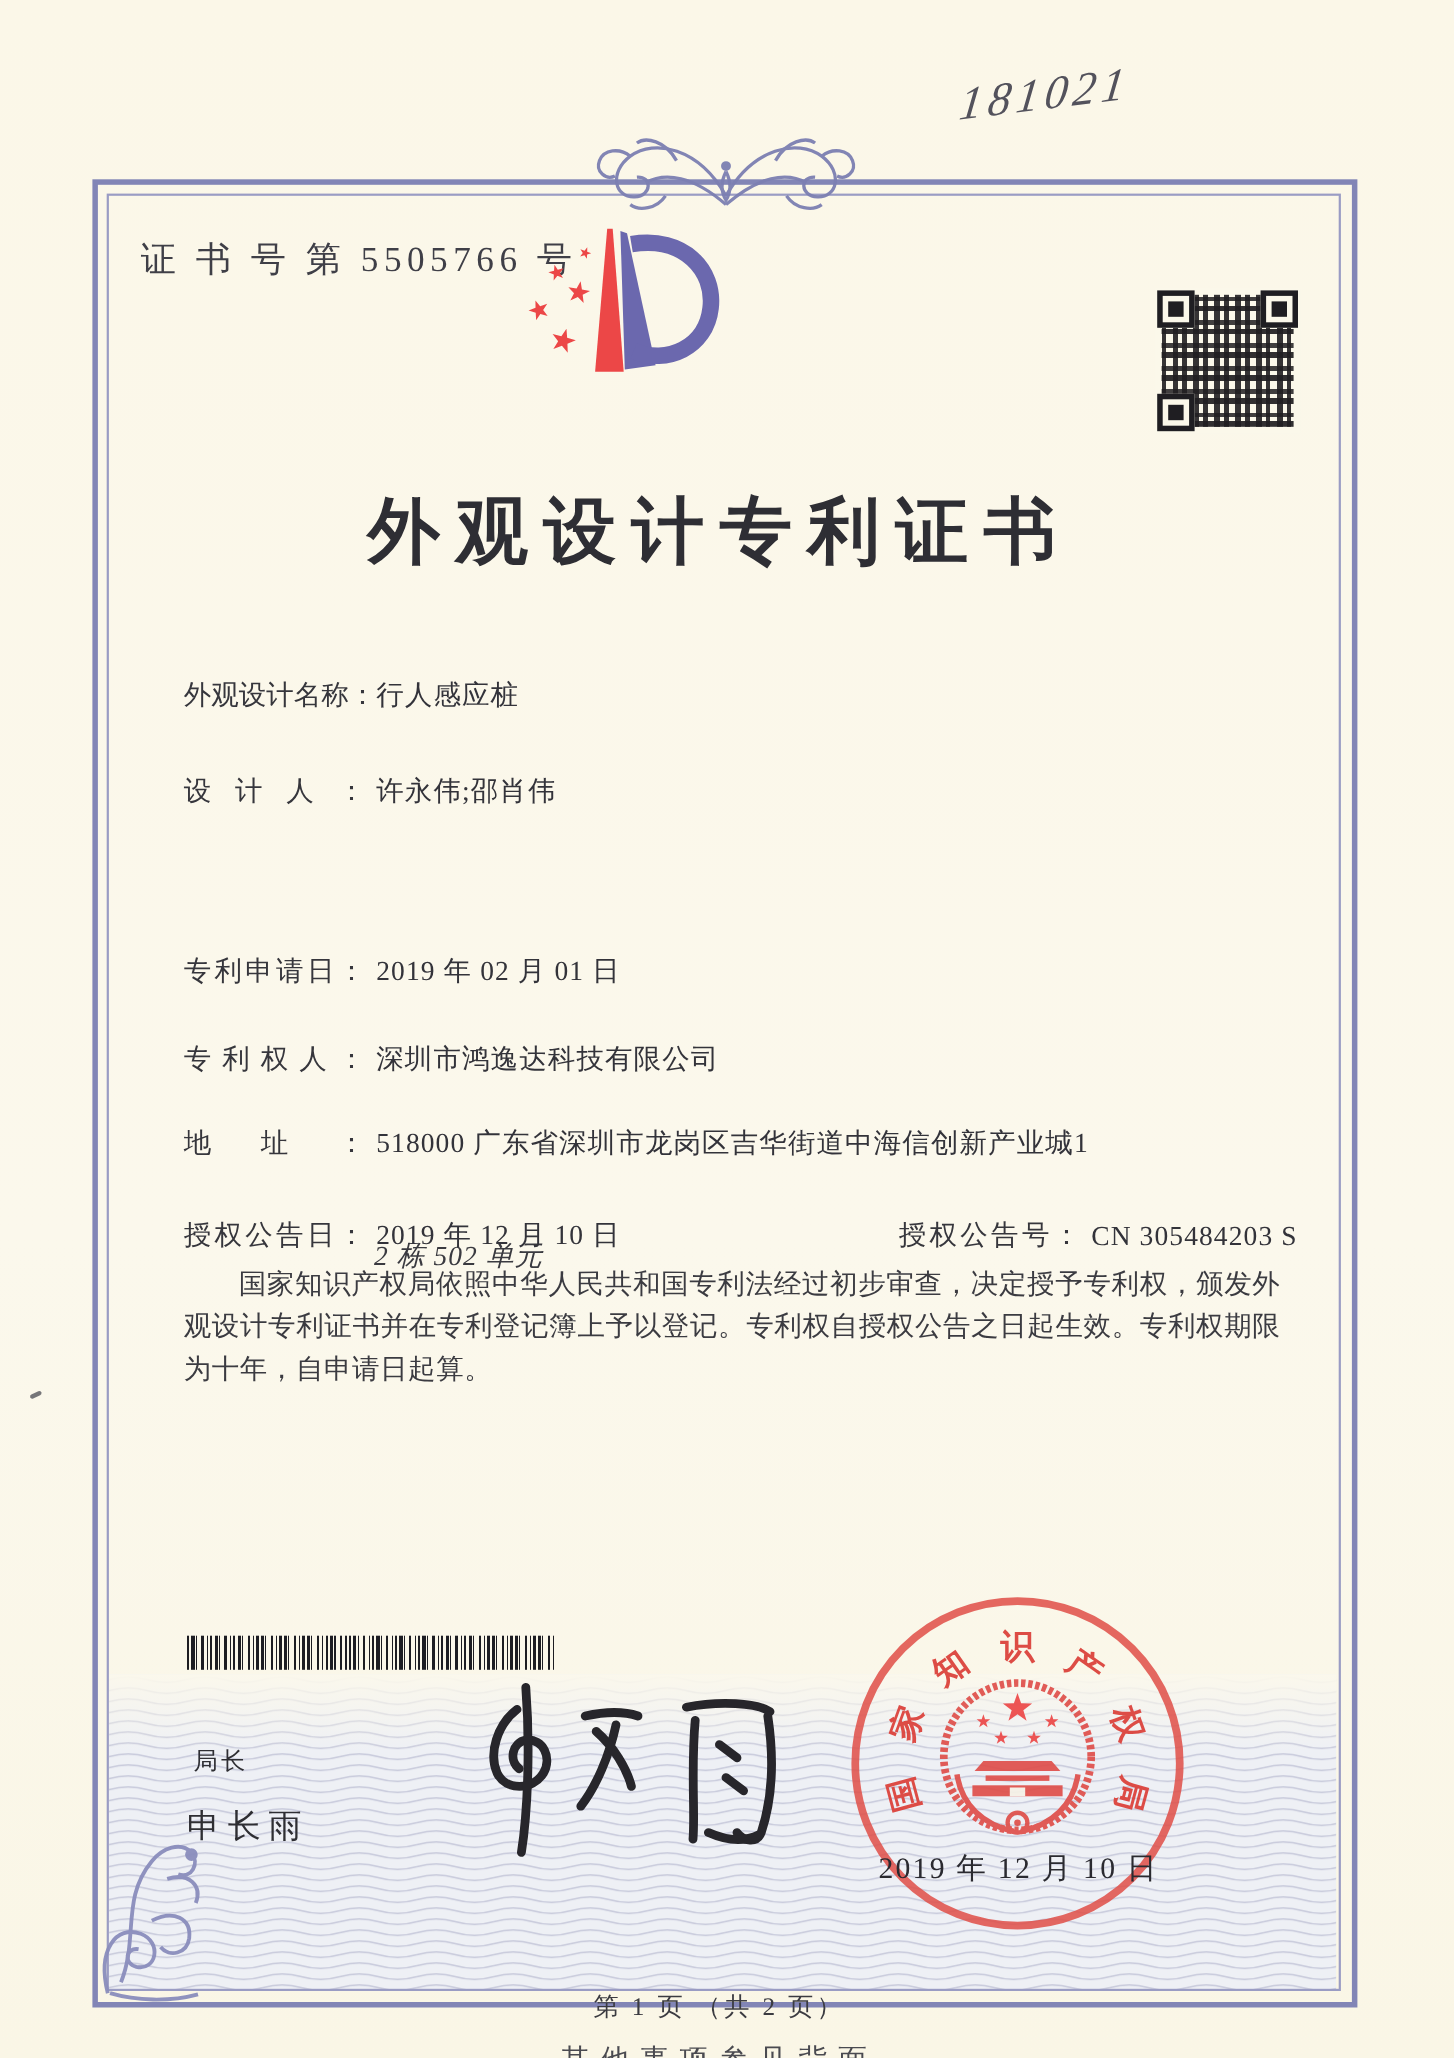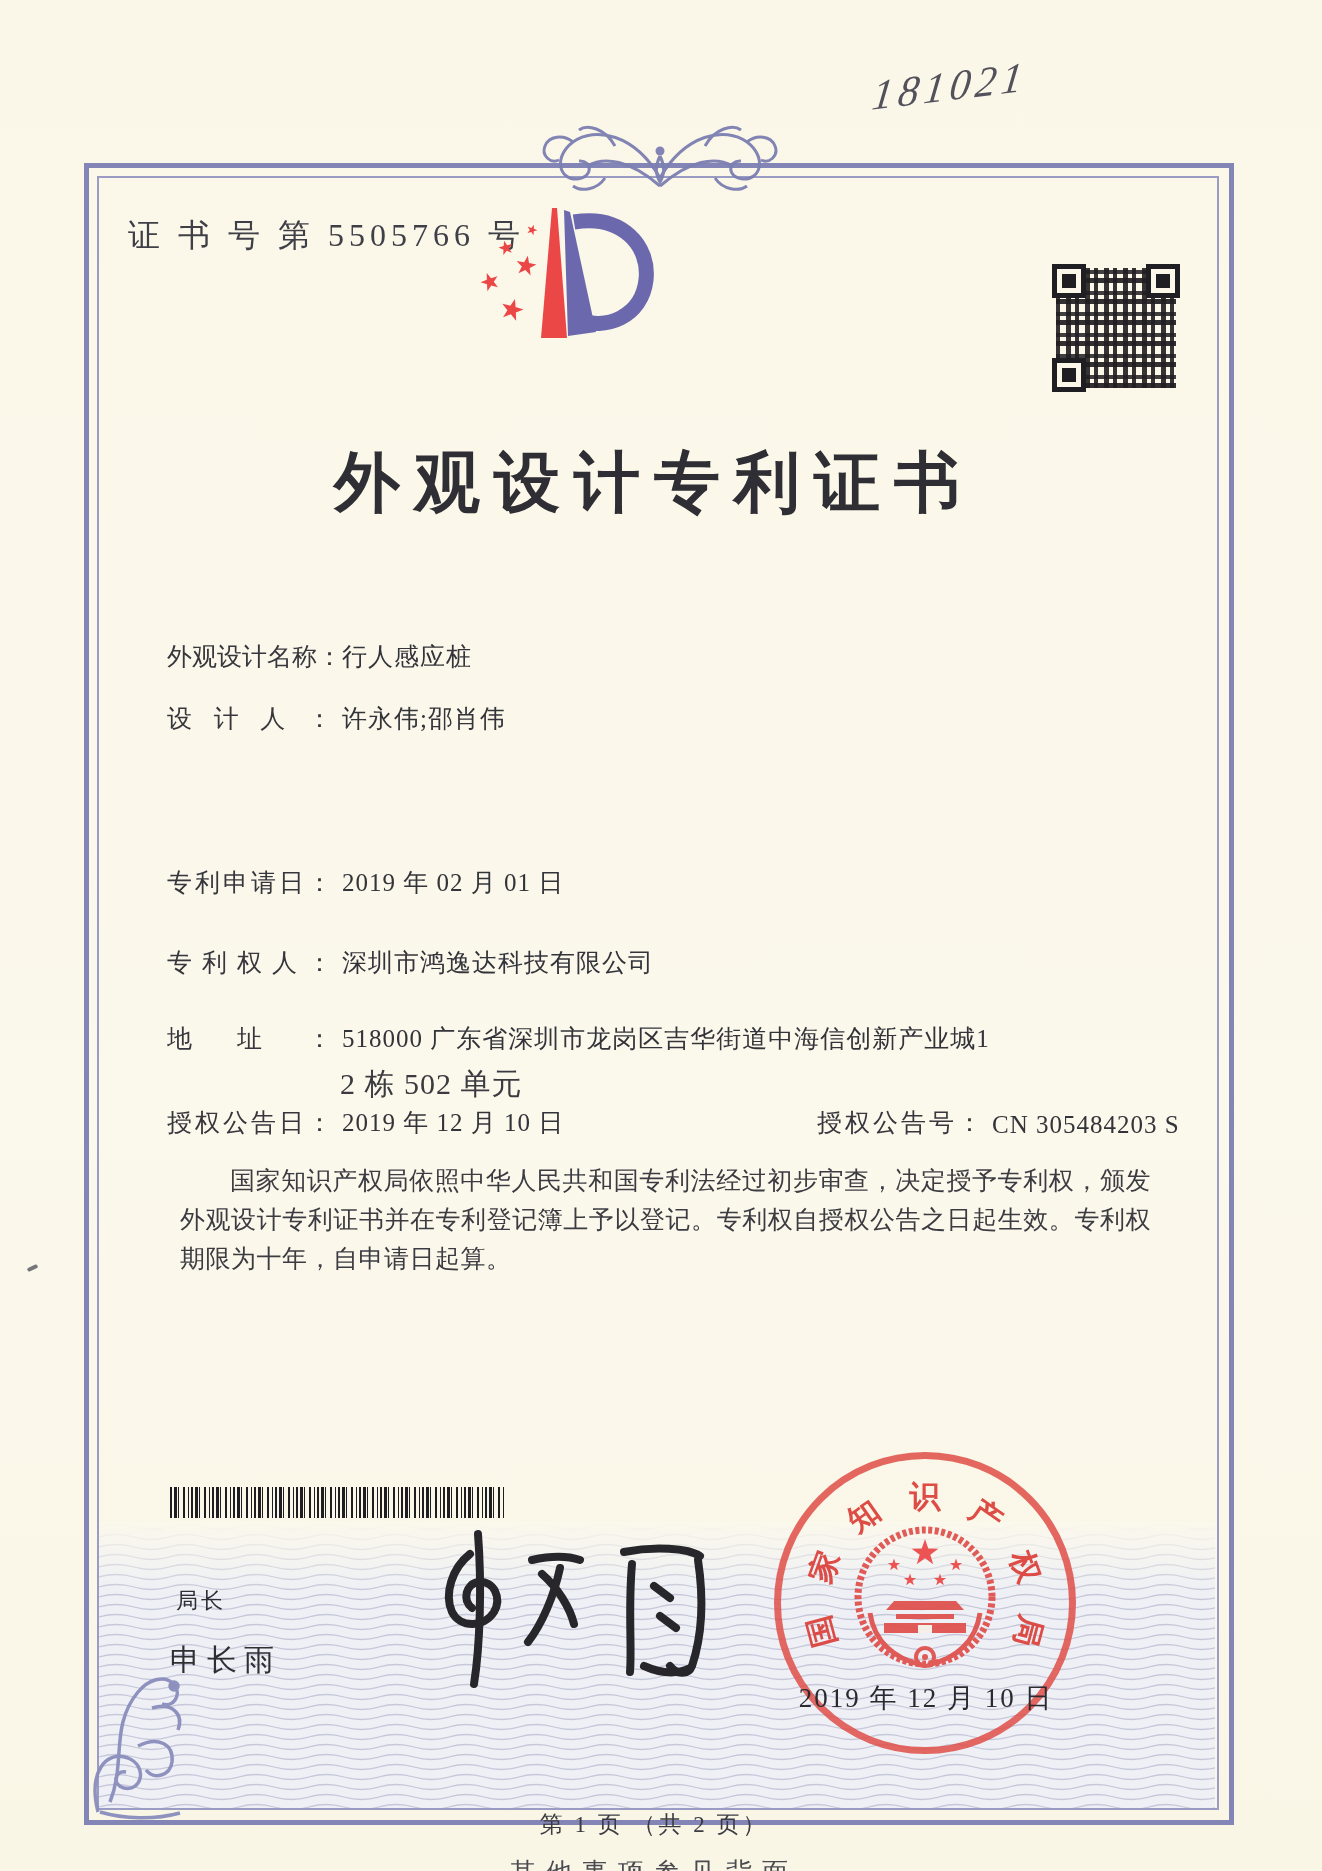--- a/index.html
+++ b/index.html
@@ -33,26 +33,26 @@
   .finder::after { content:''; position:absolute; left:5px; top:5px; width:14px; height:14px; background:#1f1e22; }
   .finder.tl { left:2px; top:2px; } .finder.tr { right:2px; top:2px; } .finder.bl { left:2px; bottom:2px; }
   
   .title { position:absolute; left:84px; top:438px; width:1140px; text-align:center;
     font-size:66px; font-weight:700; letter-spacing:14px; color:#2e2e34; }
   
   .field-row { position:absolute; left:167px; font-size:25px; white-space:nowrap; }
   .f-label { display:inline-block; width:165px; text-align:justify; text-align-last:justify;
     vertical-align:bottom; color:#36363c; }
   .f-value { padding-left:10px; letter-spacing:1px; color:#33333a; }
-  .addr2 { position:absolute; left:340px; top:1064px; font-size:30px; letter-spacing:1px; }
+  .addr2 { position:absolute; left:340px; top:1125px; font-size:25px; letter-spacing:1px;font-style:italic; }
   .grant2 { position:absolute; left:650px; top:0; }
   
   .body-text { position:absolute; left:167px; top:1148px; width:997px; font-size:25px;
     line-height:39px; text-align:justify; letter-spacing:0.5px; color:#3b3b41; }
-  .body-text p { margin:13px; text-indent:2em; }
+  .body-text p { margin:0; text-indent:2em; }
   
   .barcode { position:absolute; left:170px; top:1487px; width:336px; height:31px;
     background:repeating-linear-gradient(90deg,
       #1d1d22 0 2px, transparent 2px 4px, #1d1d22 4px 7px, transparent 7px 8px,
       #1d1d22 8px 9px, transparent 9px 13px, #1d1d22 13px 15px, transparent 15px 18px,
       #1d1d22 18px 19px, transparent 19px 21px); }
   
   .role { position:absolute; left:176px; top:1586px; font-size:22px; letter-spacing:3px; color:#2e2e33; }
   .name { position:absolute; left:170px; top:1640px; font-size:30px; letter-spacing:7px; color:#2e2e33; }
   .signature { position:absolute; left:392px; top:1516px; }
@@ -154,21 +154,21 @@
 
   <div class="qr">
     <div class="qr-noise"></div>
     <div class="finder tl"></div>
     <div class="finder tr"></div>
     <div class="finder bl"></div>
   </div>
 
   <div class="title">外观设计专利证书</div>
 
-  <div class="field-row" style="top:640px">
+  <div class="field-row" style="top:615px">
     <span class="f-label">外观设计名称：</span><span class="f-value">行人感应桩</span>
   </div>
   <div class="field-row" style="top:702px">
     <span class="f-label">设计人：</span><span class="f-value">许永伟;邵肖伟</span>
   </div>
   <div class="field-row" style="top:866px">
     <span class="f-label">专利申请日：</span><span class="f-value">2019 年 02 月 01 日</span>
   </div>
   <div class="field-row" style="top:946px">
     <span class="f-label">专利权人：</span><span class="f-value">深圳市鸿逸达科技有限公司</span>

